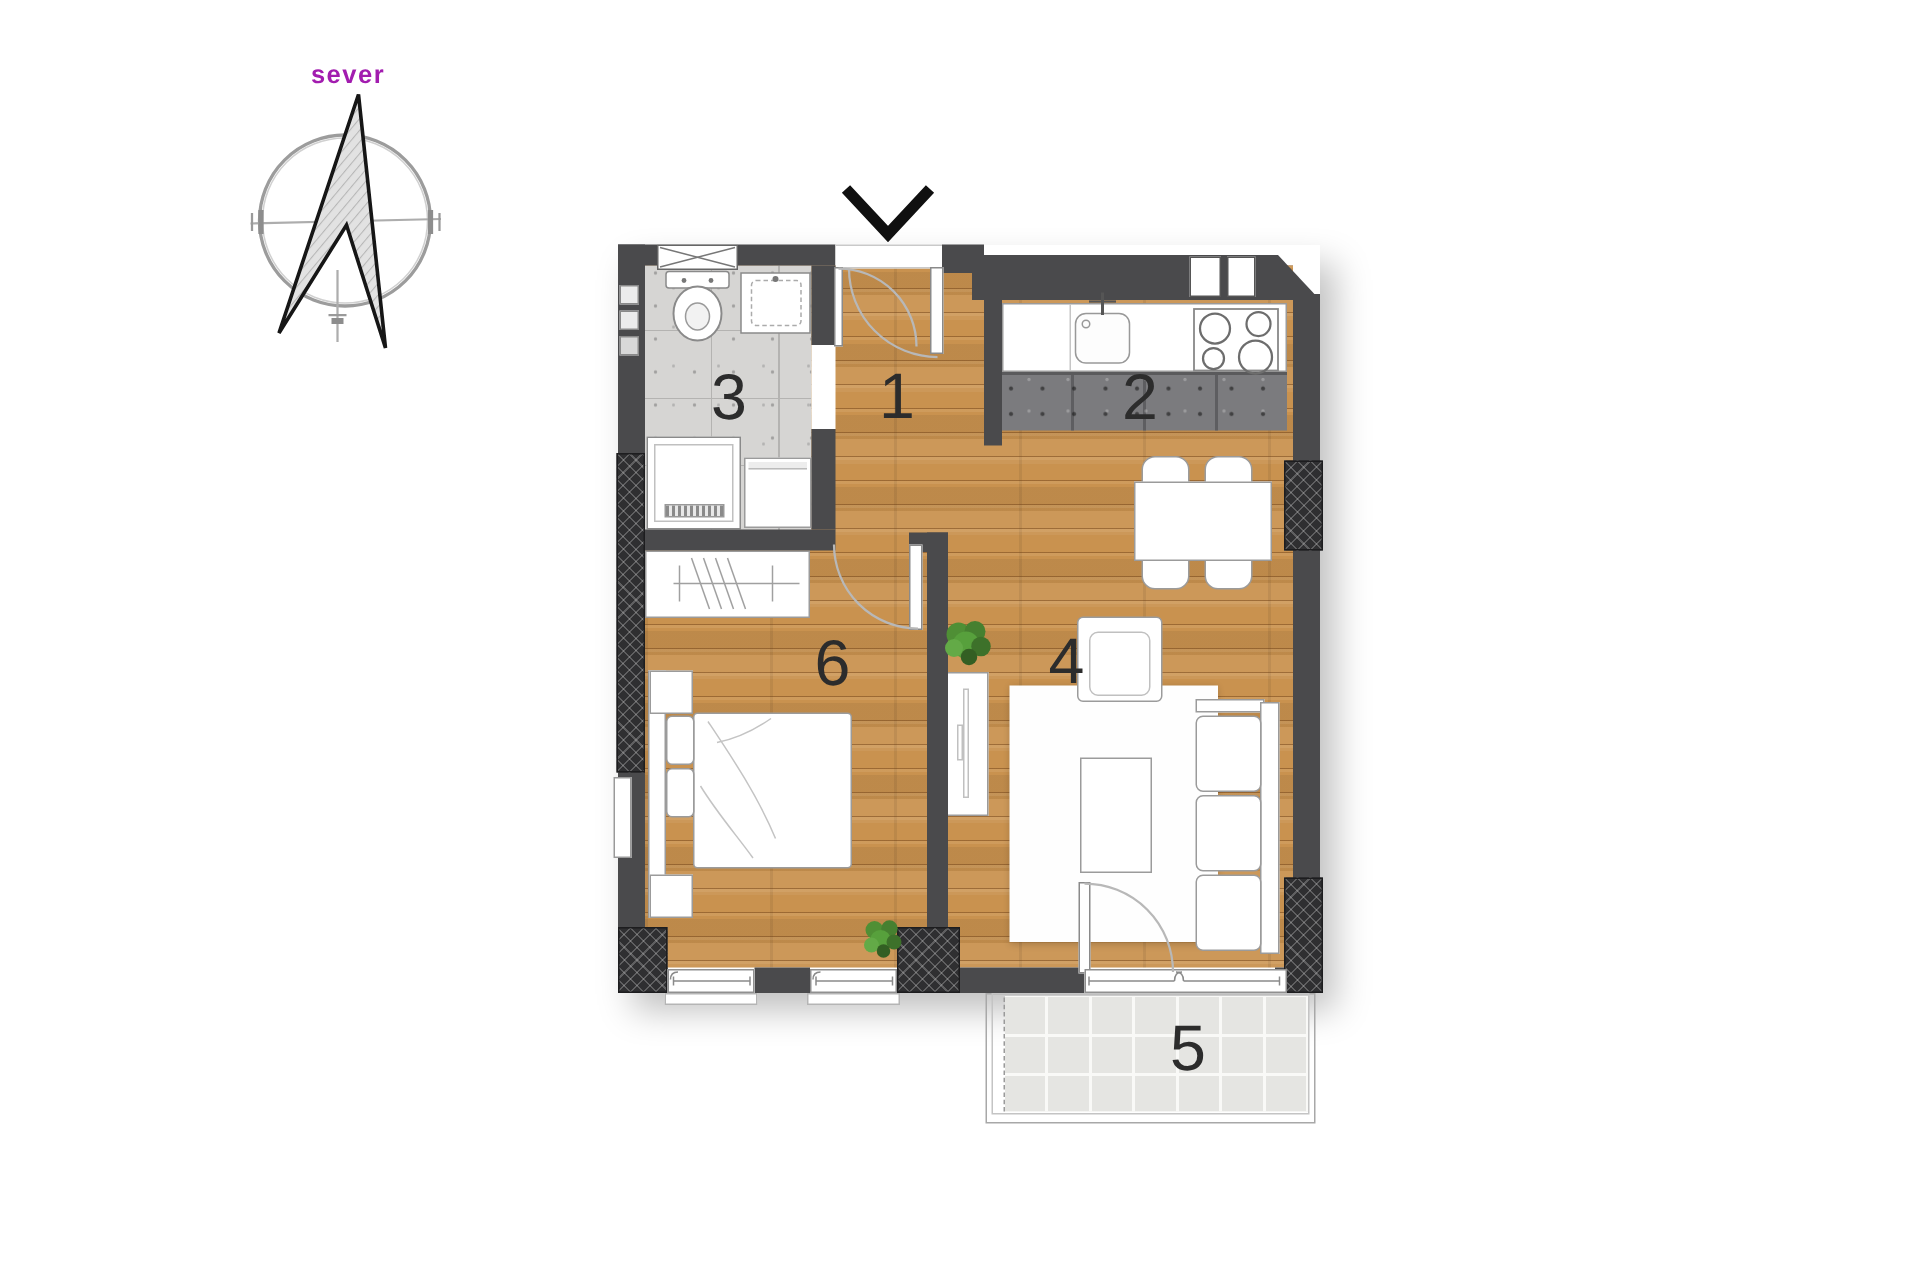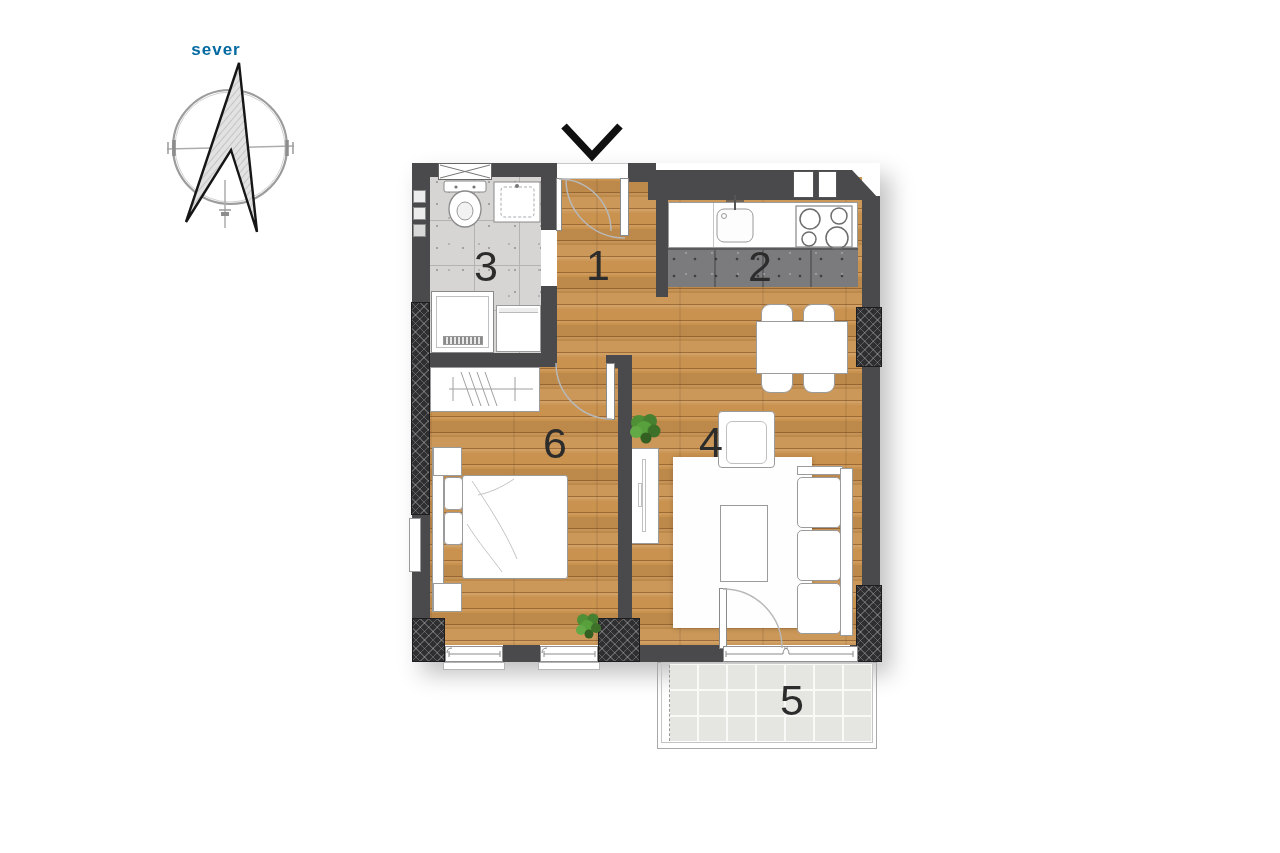--- a/index.html
+++ b/index.html
@@ -33,22 +33,22 @@
     border-top:2px solid #5a5a5c;}
   .altile{background-color:#e5e5e2;
     background-image:
       repeating-linear-gradient(0deg, transparent 0 24px, #f9f9f7 24px 26px),
       repeating-linear-gradient(90deg, transparent 0 27px, #f9f9f7 27px 29px);}
   .furn{background:#fff;border:1px solid #9b9b9b;}
   .thin{border:1px solid #c0c0c0;}
   .num{position:absolute;font-size:43px;font-weight:300;color:#2c2c2c;
        transform:translate(-50%,-50%);line-height:1;letter-spacing:0;}
   .z1{z-index:1}.z2{z-index:2}.z3{z-index:3}.z4{z-index:4}.z5{z-index:5}.z6{z-index:6}.z7{z-index:7}
-  .compass-label{position:absolute;left:180px;top:40px;width:72px;text-align:center;
-       font-size:17px;font-weight:700;color:#0369a1;letter-spacing:1px;}
+  .compass-label{position:absolute;left:196px;top:40px;width:72px;text-align:center;
+       font-size:17px;font-weight:700;color:#a21caf;letter-spacing:1px;}
   svg{display:block;}
 </style>
 </head>
 <body>
 
 <div class="page">
 
   <div class="compass-label">sever</div>
   <svg class="abs" style="left:163px;top:30px" width="150" height="215" viewBox="0 0 150 215">
     <defs>

